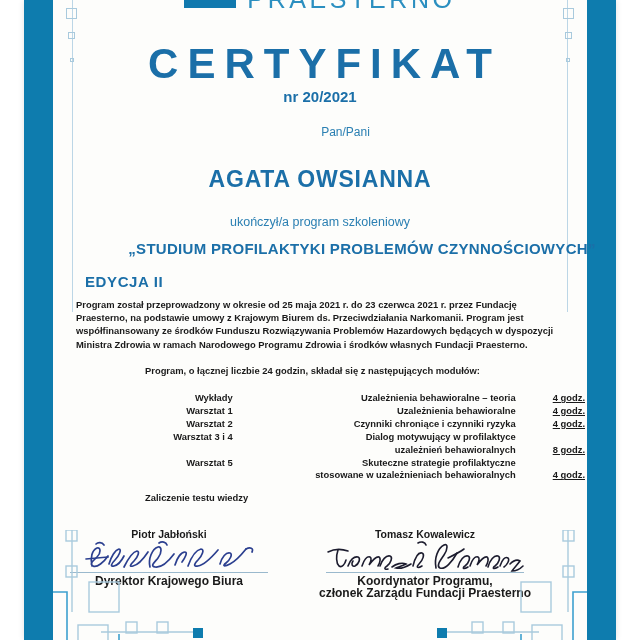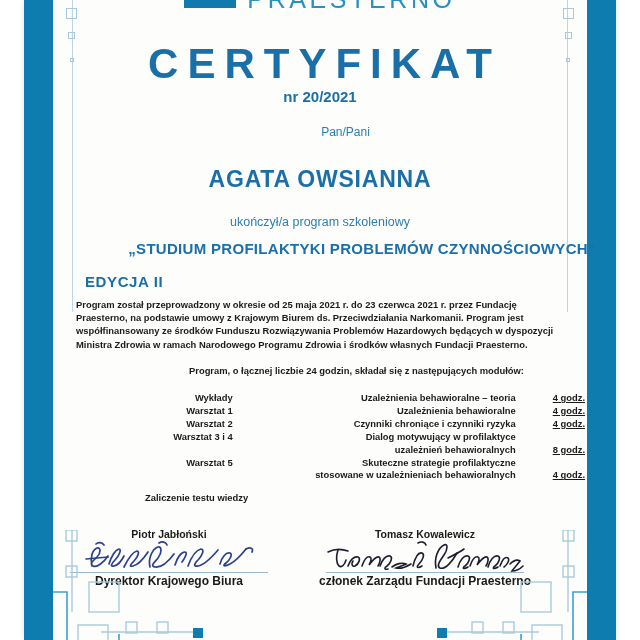--- a/index.html
+++ b/index.html
@@ -185,21 +185,20 @@
   .para {
     font-size: 9.4px;
     line-height: 13.2px;
     color: #1a1a1a;
     text-align: left;
     font-weight: bold;
   }
   .para2 {
     margin-top: 13px;
     margin-left: 69px;
-    text-align: center;
   }
 
   
   .modules {
     position: absolute;
     top: 392px;
     left: 92px;
     width: 440px;
     border-collapse: collapse;
   }
@@ -395,20 +394,21 @@
           <path d="M140 27 C142 20 146 15 150 16 C153 17 151 23 147 26 C144 28 145 30 150 27"></path>
           <path d="M152 26 C154 20 157 16 160 17 C162 18 161 22 159 25 C162 21 166 16 169 17 C171 18 170 23 168 26"></path>
           <path d="M170 27 C172 20 176 15 180 16 C183 17 181 23 177 26 C174 28 175 30 180 27"></path>
           <path d="M182 26 C184 20 187 16 190 18 C192 20 189 25 186 27"></path>
           <path d="M192 24 C195 21 199 19 202 21 C199 25 196 28 194 31 C198 31 202 29 205 26"></path>
           <path d="M100 3 C103 1 107 2 108 5"></path>
         </g>
       </svg>
     </div>
     <div class="sig-rule"></div>
+    <div class="sig-role">Koordynator Programu,</div>
     <div class="sig-role">członek Zarządu Fundacji Praesterno</div>
   </div>
 
   <div class="deco deco-left">
     <svg width="150" height="110" viewBox="0 0 150 110" fill="none" aria-hidden="true">
       <g stroke="#a9cadd" stroke-width="1.4" fill="none">
         <rect x="13" y="0" width="11" height="11"></rect>
         <rect x="13" y="36" width="11" height="11"></rect>
         <line x1="19" y1="0" x2="19" y2="82"></line>
         <rect x="36" y="52" width="30" height="30"></rect>

